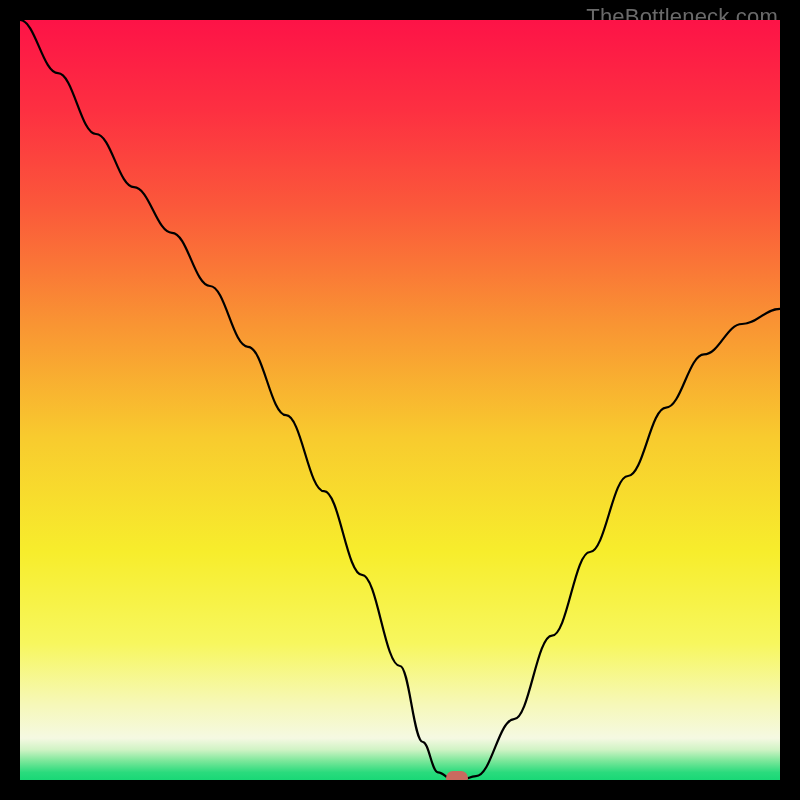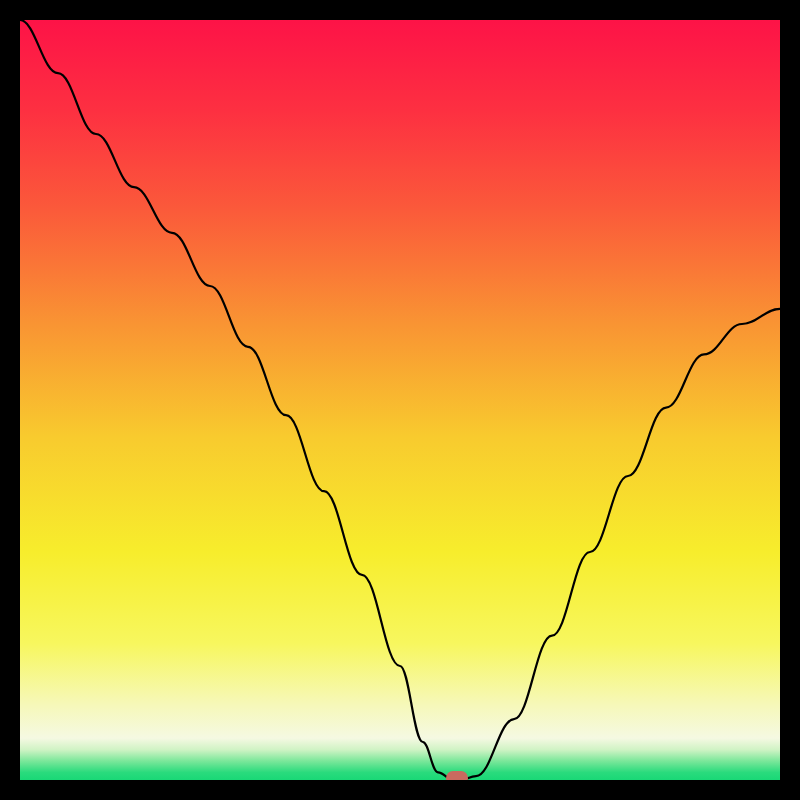--- a/index.html
+++ b/index.html
@@ -54,20 +54,21 @@
     height: 14px;
     background: #c96a5f;
     border-radius: 7px;
     transform: translate(-50%, -50%);
   }
 </style>
 </head>
 <body>
 
 <div class="container">
+  <div class="watermark">TheBottleneck.com</div>
 
   <div class="plot-area">
     <svg class="gradient-bg" viewBox="0 0 760 760" preserveAspectRatio="none">
       <defs>
         <linearGradient id="bg-grad" x1="0" y1="0" x2="0" y2="1">
             <stop offset="0%" stop-color="#fd1347"></stop>
             <stop offset="12%" stop-color="#fd3041"></stop>
             <stop offset="25%" stop-color="#fb5a3a"></stop>
             <stop offset="40%" stop-color="#f99433"></stop>
             <stop offset="55.00000000000001%" stop-color="#f8cb2e"></stop>

